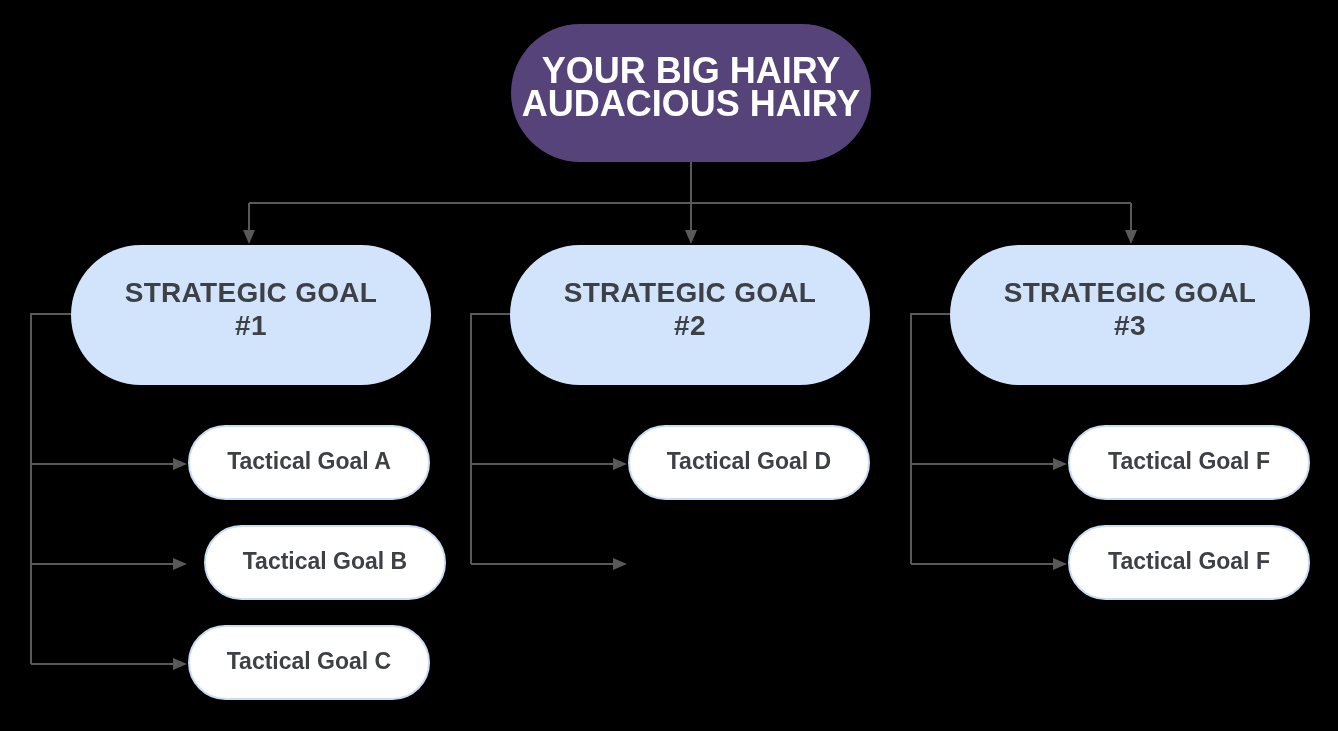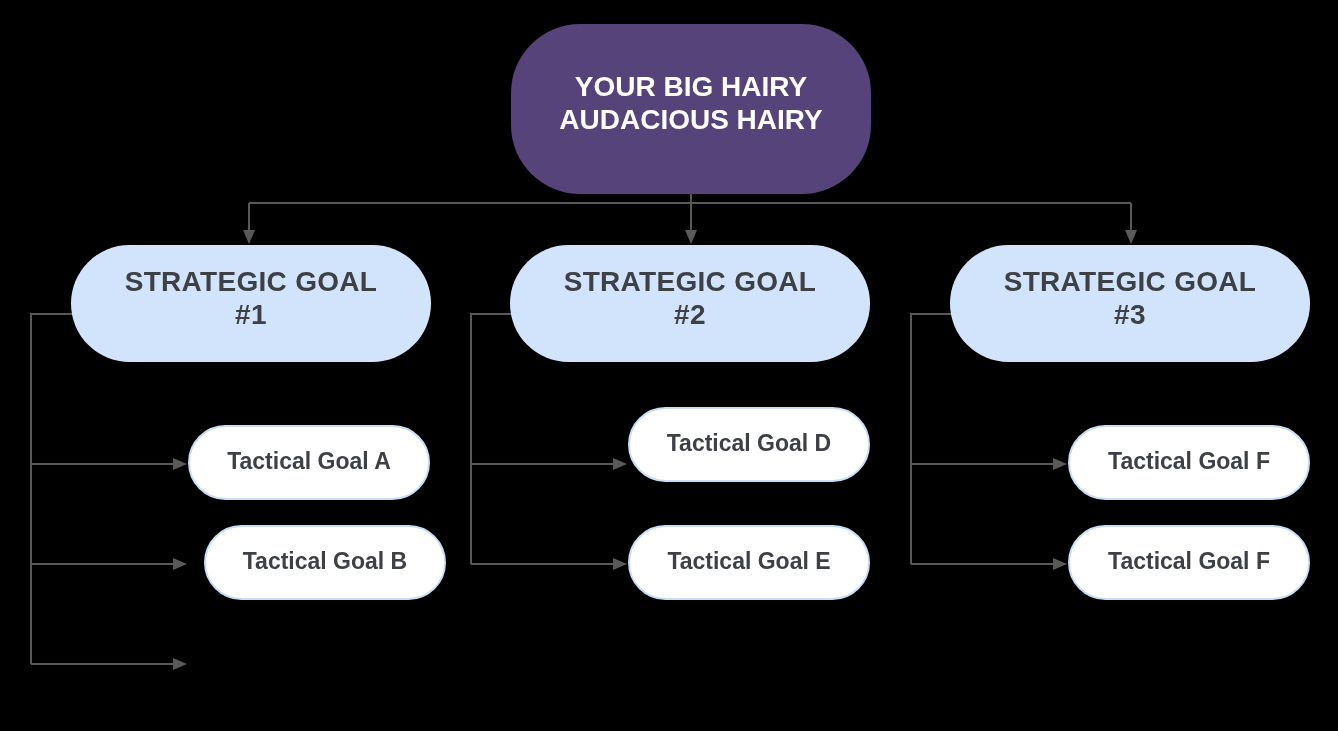--- a/index.html
+++ b/index.html
@@ -37,29 +37,29 @@
     position: absolute;
     display: flex;
     flex-direction: column;
     align-items: center;
     justify-content: center;
     text-align: center;
     font-weight: 700;
   }
   .node .txt { transform: translateY(-6px); }
   .node.root {
-    width: 360px; height: 170px;
+    width: 360px; height: 138px;
     border-radius: 69px;
     background: var(--root-fill);
     color: var(--root-text);
-    font-size: 28px;
+    font-size: 36px;
     line-height: 33px;
   }
   .node.strategic {
-    width: 360px; height: 117px;
+    width: 360px; height: 140px;
     border-radius: 70px;
     background: var(--strategic-fill);
     color: var(--goal-text);
     font-size: 28px;
     line-height: 33px;
     letter-spacing: 0.3px;
   }
   .node.tactical {
     width: 242px; height: 75px;
     border-radius: 39px;
@@ -130,26 +130,26 @@
       <div>#3</div>
     </div>
   </div>
 
   <div class="node tactical" style="left:188px; top:425px;">
     <div class="txt">Tactical Goal A</div>
   </div>
   <div class="node tactical" style="left:204px; top:525px;">
     <div class="txt">Tactical Goal B</div>
   </div>
+  <div class="node tactical" style="left:188px; top:625px;">
+    <div class="txt">Tactical Goal C</div>
+  </div>
 
-  <div class="node tactical" style="left:628px; top:407px;">
+  <div class="node tactical" style="left:628px; top:425px;">
     <div class="txt">Tactical Goal D</div>
-  </div>
-  <div class="node tactical" style="left:628px; top:525px;">
-    <div class="txt">Tactical Goal E</div>
   </div>
 
   <div class="node tactical" style="left:1068px; top:425px;">
     <div class="txt">Tactical Goal F</div>
   </div>
   <div class="node tactical" style="left:1068px; top:525px;">
     <div class="txt">Tactical Goal F</div>
   </div>
 
 </div>

